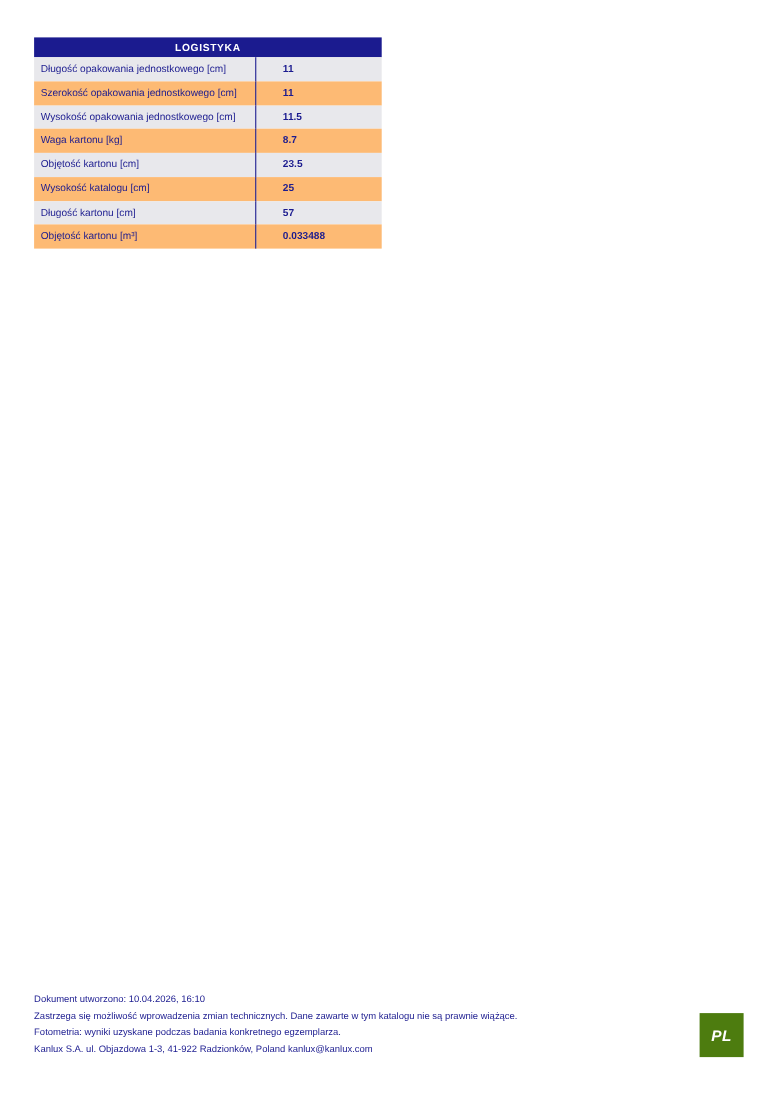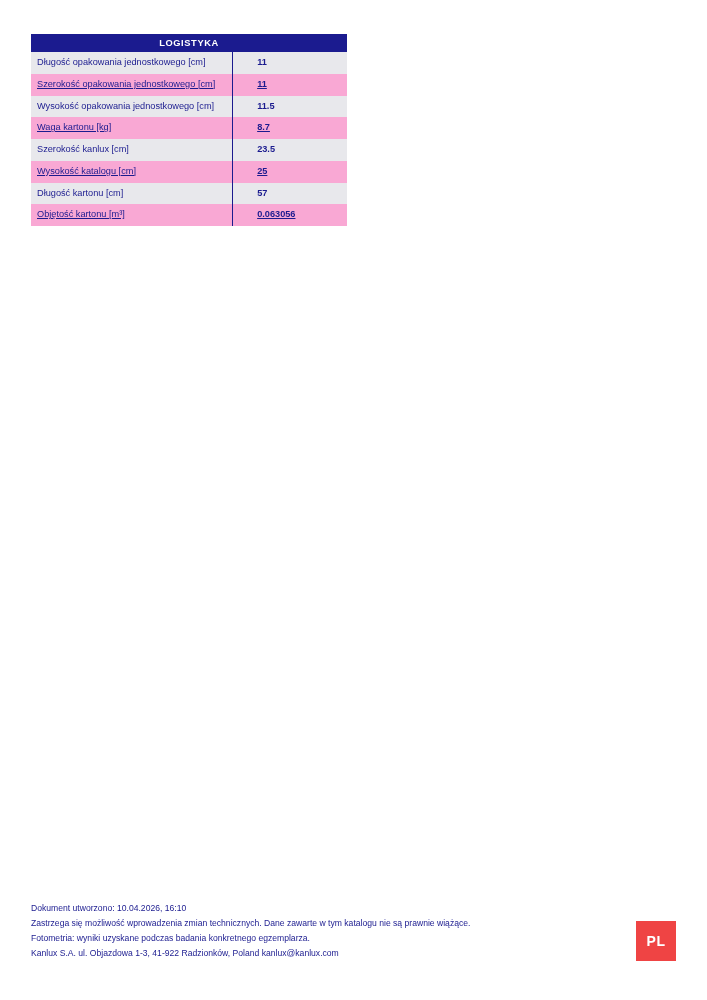--- a/index.html
+++ b/index.html
@@ -57,22 +57,21 @@
     width: 92px;
     font-weight: bold;
     border-left: 1px solid #1b1b8f;
     padding-left: 24px;
   }
   .logistics-table tr.shaded td {
     background: #e8e8ec;
     margin-left: 39px;
   }
   .logistics-table tr.plain td {
-    background: #f9a8d4;
-    text-decoration: underline;
+    background: #fdba74;
   }
 
   
   .footer {
     position: absolute;
     left: 31px;
     bottom: 34px;
     width: 645px;
   }
   .footer-lines {
@@ -83,28 +82,29 @@
   }
   .footer-lines div {
     white-space: nowrap;
   }
   .lang-badge {
     position: absolute;
     right: 0;
     bottom: 0;
     width: 40px;
     height: 40px;
-    background: #ef4444;
+    background: #4d7c0f;
     color: #ffffff;
     font-size: 14px;
     font-weight: bold;
     display: flex;
     align-items: center;
     justify-content: center;
     letter-spacing: 0.5px;
+    font-style: italic;
   }
 </style>
 </head>
 <body>
 
 <div class="page">
 
   <table class="logistics-table">
     <thead>
       <tr>
@@ -122,34 +122,34 @@
       </tr>
       <tr class="shaded">
         <td class="label">Wysokość opakowania jednostkowego [cm]</td>
         <td class="value">11.5</td>
       </tr>
       <tr class="plain">
         <td class="label">Waga kartonu [kg]</td>
         <td class="value">8.7</td>
       </tr>
       <tr class="shaded">
-        <td class="label">Szerokość kanlux [cm]</td>
+        <td class="label">Objętość kartonu [cm]</td>
         <td class="value">23.5</td>
       </tr>
       <tr class="plain">
         <td class="label">Wysokość katalogu [cm]</td>
         <td class="value">25</td>
       </tr>
       <tr class="shaded">
         <td class="label">Długość kartonu [cm]</td>
         <td class="value">57</td>
       </tr>
       <tr class="plain">
         <td class="label">Objętość kartonu [m³]</td>
-        <td class="value">0.063056</td>
+        <td class="value">0.033488</td>
       </tr>
     </tbody>
   </table>
 
   <div class="footer">
     <div class="footer-lines">
       <div>Dokument utworzono: 10.04.2026, 16:10</div>
       <div>Zastrzega się możliwość wprowadzenia zmian technicznych. Dane zawarte w tym katalogu nie są prawnie wiążące.</div>
       <div>Fotometria: wyniki uzyskane podczas badania konkretnego egzemplarza.</div>
       <div>Kanlux S.A. ul. Objazdowa 1-3, 41-922 Radzionków, Poland kanlux@kanlux.com</div>

